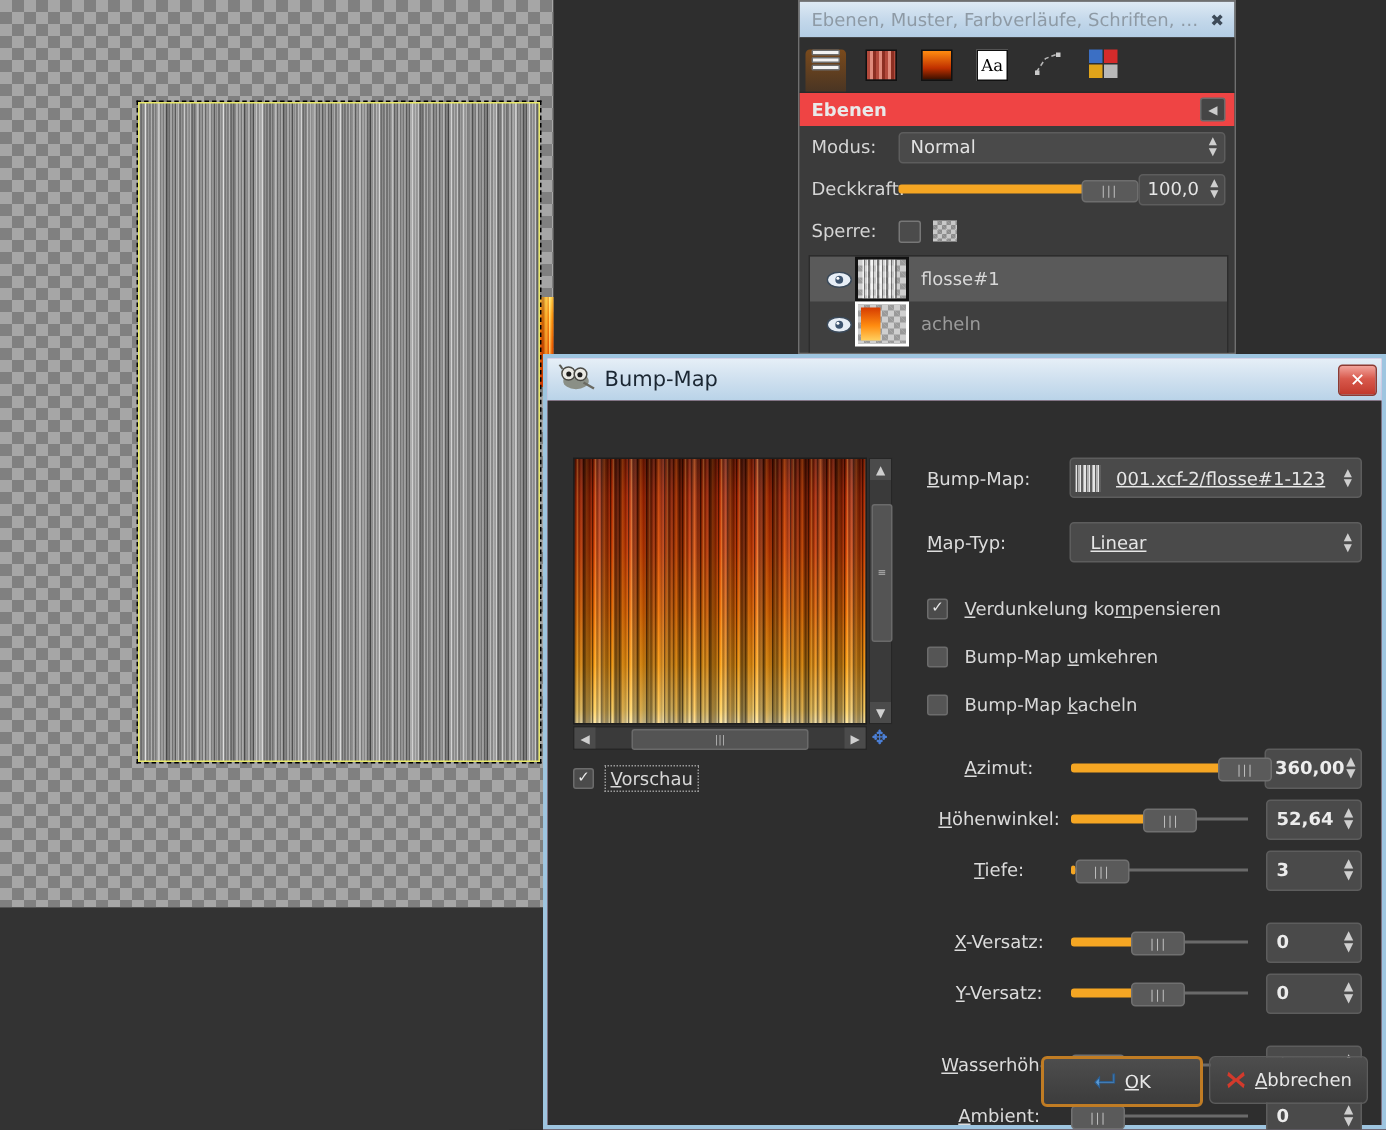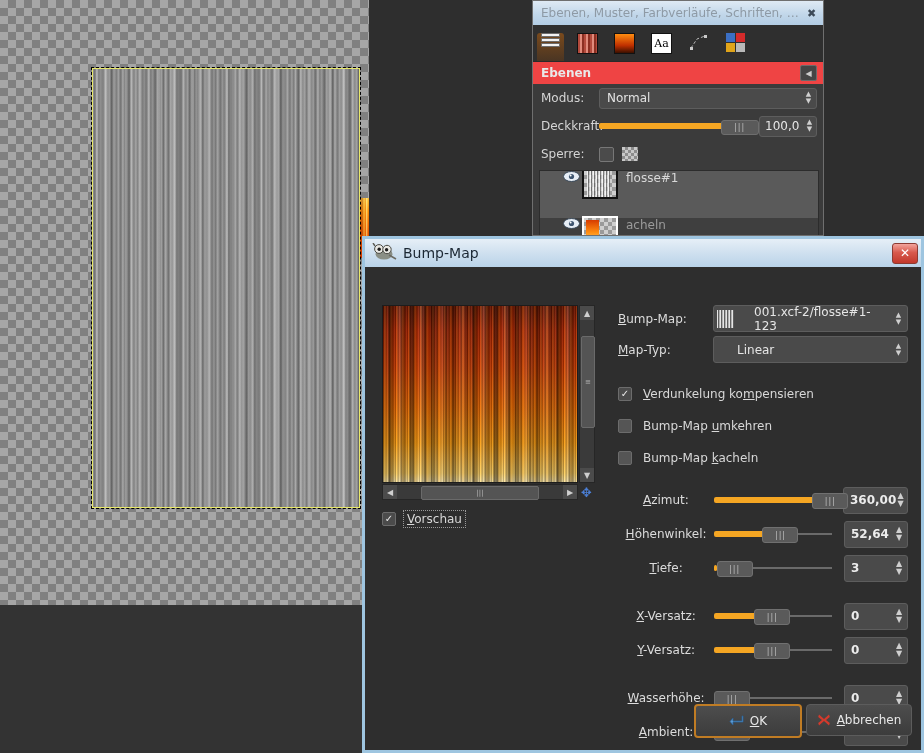--- a/index.html
+++ b/index.html
@@ -150,21 +150,21 @@
   .numbox .sp{flex:1;}
   .chk{width:12px;height:12px;background:#4b4b4b;border:1px solid #6c6c6c;border-radius:2px;
        display:flex;align-items:center;justify-content:center;font-size:10px;color:#e9e9e9;line-height:1;}
   .chk.off{background:#555;}
   .lockcheck{width:13px;height:13px;background:#4b4b4b;border:1px solid #777;border-radius:2px;margin-right:8px;}
   .lockchk2{width:16px;height:14px;
     background-image:linear-gradient(45deg,#8c8c8c 25%,transparent 25%,transparent 75%,#8c8c8c 75%),
                      linear-gradient(45deg,#8c8c8c 25%,transparent 25%,transparent 75%,#8c8c8c 75%);
     background-color:#c8c8c8;background-size:6px 6px;background-position:0 0,3px 3px;}
   .layerlist{background:#3f3f3f;border:1px solid #2c2c2c;margin:2px 4px 0 6px;height:80px;overflow:hidden;}
-  .layeritem{display:flex;align-items:flex-start;height:47px;padding-left:18px;}
+  .layeritem{display:flex;align-items:center;height:30px;padding-left:6px;}
   .layeritem.sel{background:#5a5a5a;}
   .eye{width:26px;display:flex;align-items:center;justify-content:center;}
   .eye svg{display:block;}
   .thumb{width:32px;height:26px;margin-right:10px;
     background-image:linear-gradient(45deg,#9a9a9a 25%,transparent 25%,transparent 75%,#9a9a9a 75%),
                      linear-gradient(45deg,#9a9a9a 25%,transparent 25%,transparent 75%,#9a9a9a 75%);
     background-color:#cfcfcf;background-size:8px 8px;background-position:0 0,4px 4px;
     position:relative;overflow:hidden;}
   .thumb.sel{outline:2px solid #111;}
   .thumb.wh{outline:2px solid #fff;}
@@ -230,21 +230,21 @@
   #vorschau-row .vl{margin-left:7px;padding:1px 3px;border:1px dotted #9a9a9a;font-size:12px;}
 
   
   #bm-right{position:absolute;left:253px;top:38px;width:290px;}
   .br-row{display:flex;align-items:center;margin-bottom:10px;}
   .br-lbl{width:95px;font-size:12px;color:#dcdcdc;}
   .br-combo{
     flex:1;height:25px;background:#4a4a4a;border:1px solid #5d5d5d;border-radius:3px;
     display:flex;align-items:center;padding:0 3px 0 3px;font-size:12px;color:#e6e6e6;
   }
-  .br-combo .cbtext{flex:1;padding-left:20px;}
+  .br-combo .cbtext{flex:1;padding-left:10px;text-decoration:underline;}
   .map-thumb{width:17px;height:18px;
     background-image:repeating-linear-gradient(90deg,rgba(255,255,255,.75) 0 1px,rgba(80,80,80,.8) 1px 2px,rgba(200,200,200,.5) 2px 3px);
     background-color:#9a9a9a;}
   .chk-row{display:flex;align-items:center;margin-bottom:18px;}
   .chk-row .cl{margin-left:11px;font-size:12px;}
   .sl-row{display:flex;align-items:center;height:26px;margin-bottom:8px;}
   .sl-lbl{width:98px;font-size:12px;color:#dcdcdc;text-align:center;}
   .sl-track{position:relative;width:120px;height:14px;}
   .sl-track .tl{position:absolute;left:0;right:0;top:6px;height:2px;background:#6a6a6a;}
   .sl-track .fl{position:absolute;left:0;top:4px;height:6px;background:#f5a623;border-radius:2px;}
@@ -438,21 +438,21 @@
       <div class="pv-nav">✥</div>
     </div>
 
     <div id="vorschau-row">
       <span class="chk">✓</span>
       <span class="vl"><span class="u">V</span><span>orschau</span></span>
     </div>
 
     <div id="bm-right">
 
-      <div class="br-row" style="margin-bottom:4px">
+      <div class="br-row" style="margin-bottom:16px">
         <span class="br-lbl"><span class="u">B</span>ump-Map:</span>
         <span class="br-combo">
           <span class="map-thumb"></span>
           <span class="cbtext">001.xcf-2/flosse#1-123</span>
           <span class="spin-arrows">▲<br>▼</span>
         </span>
       </div>
 
       <div class="br-row" style="margin-bottom:24px">
         <span class="br-lbl"><span class="u">M</span>ap-Typ:</span>

